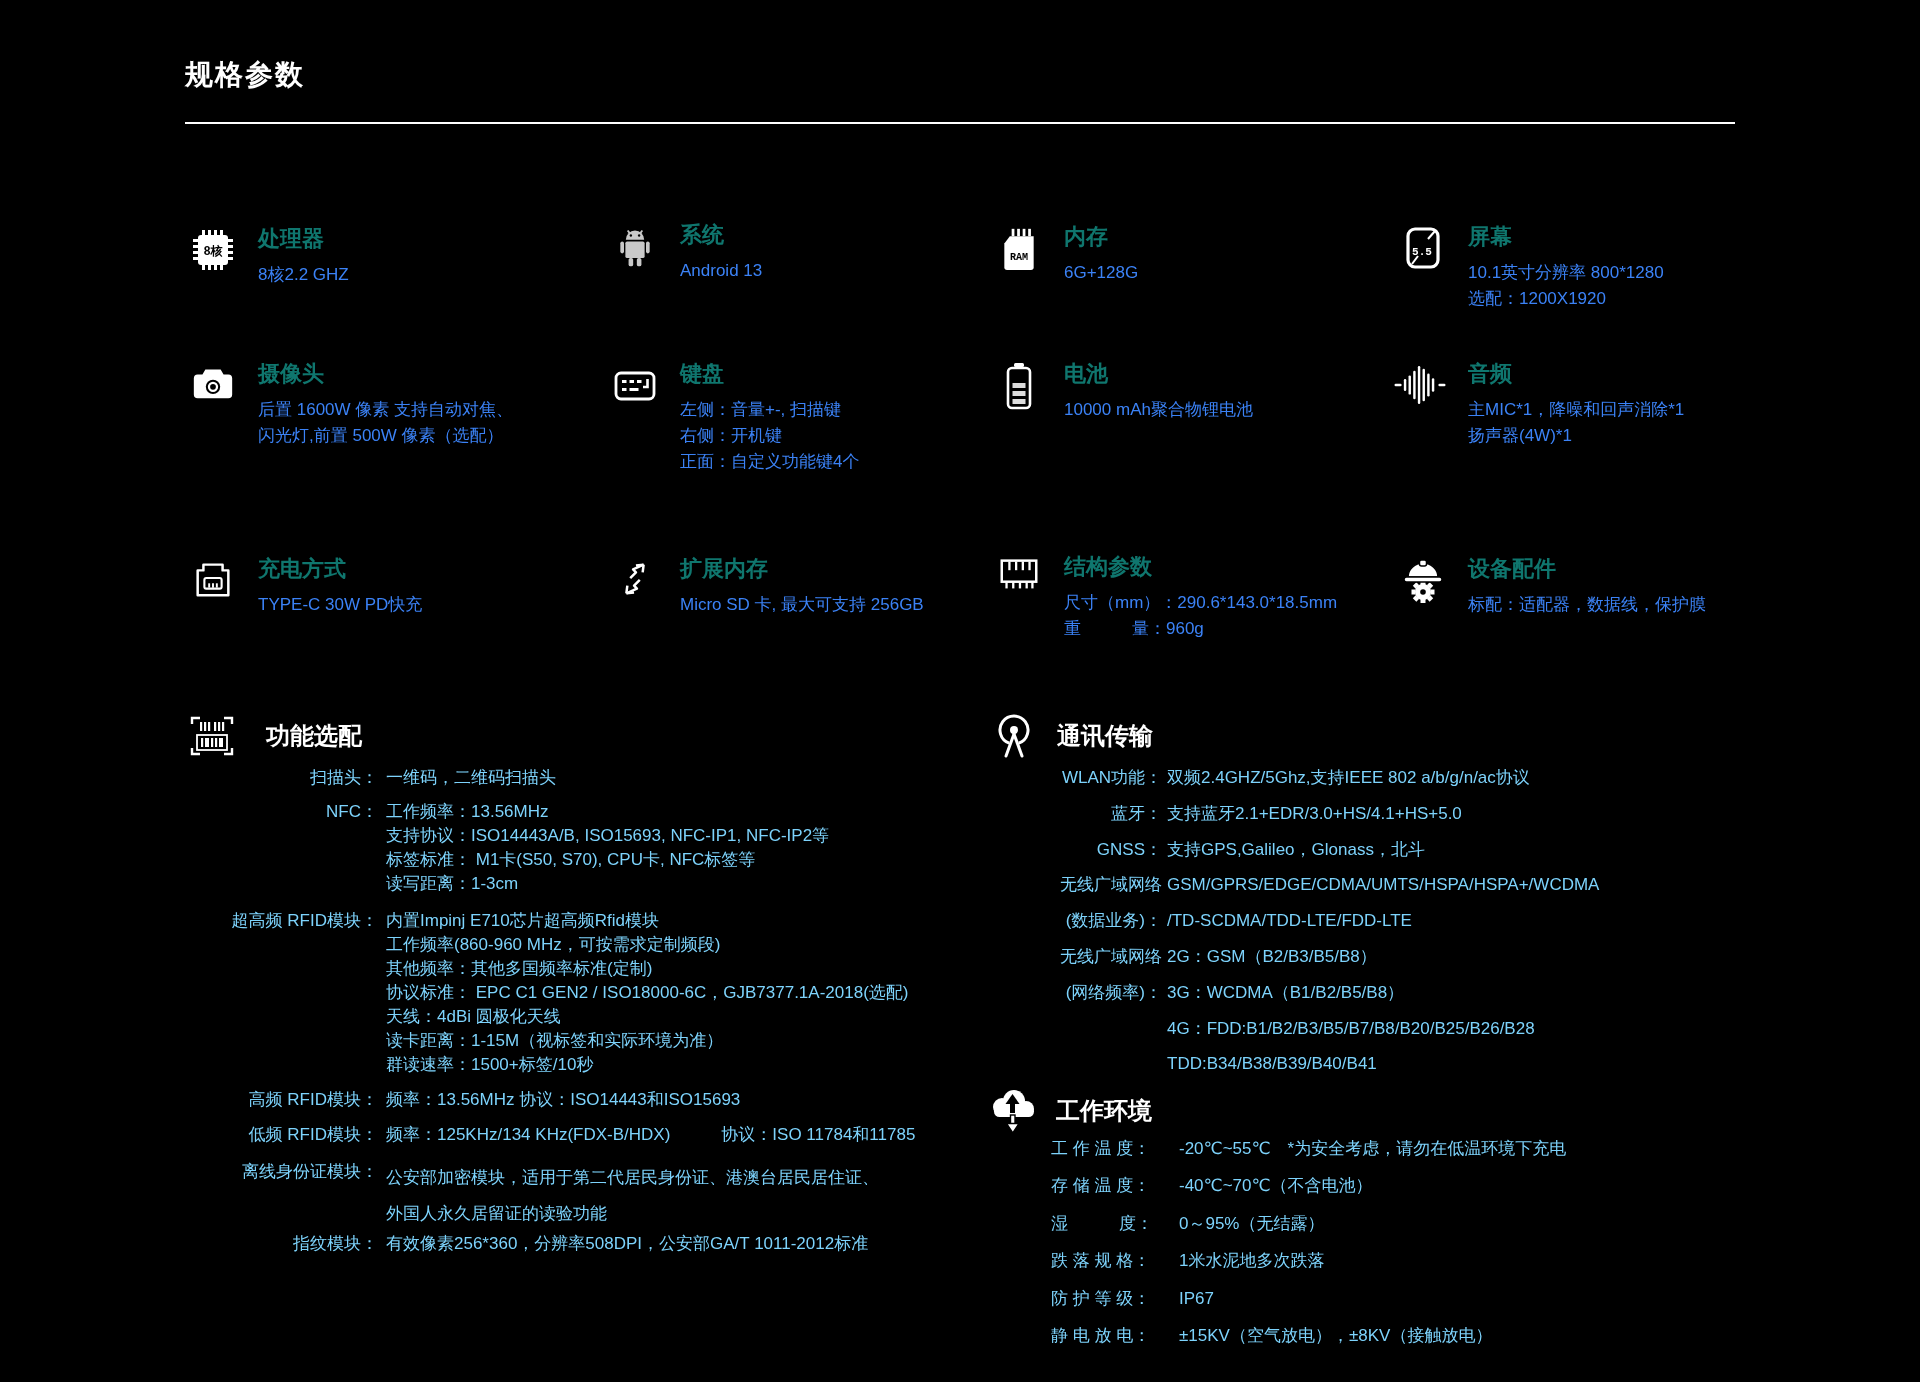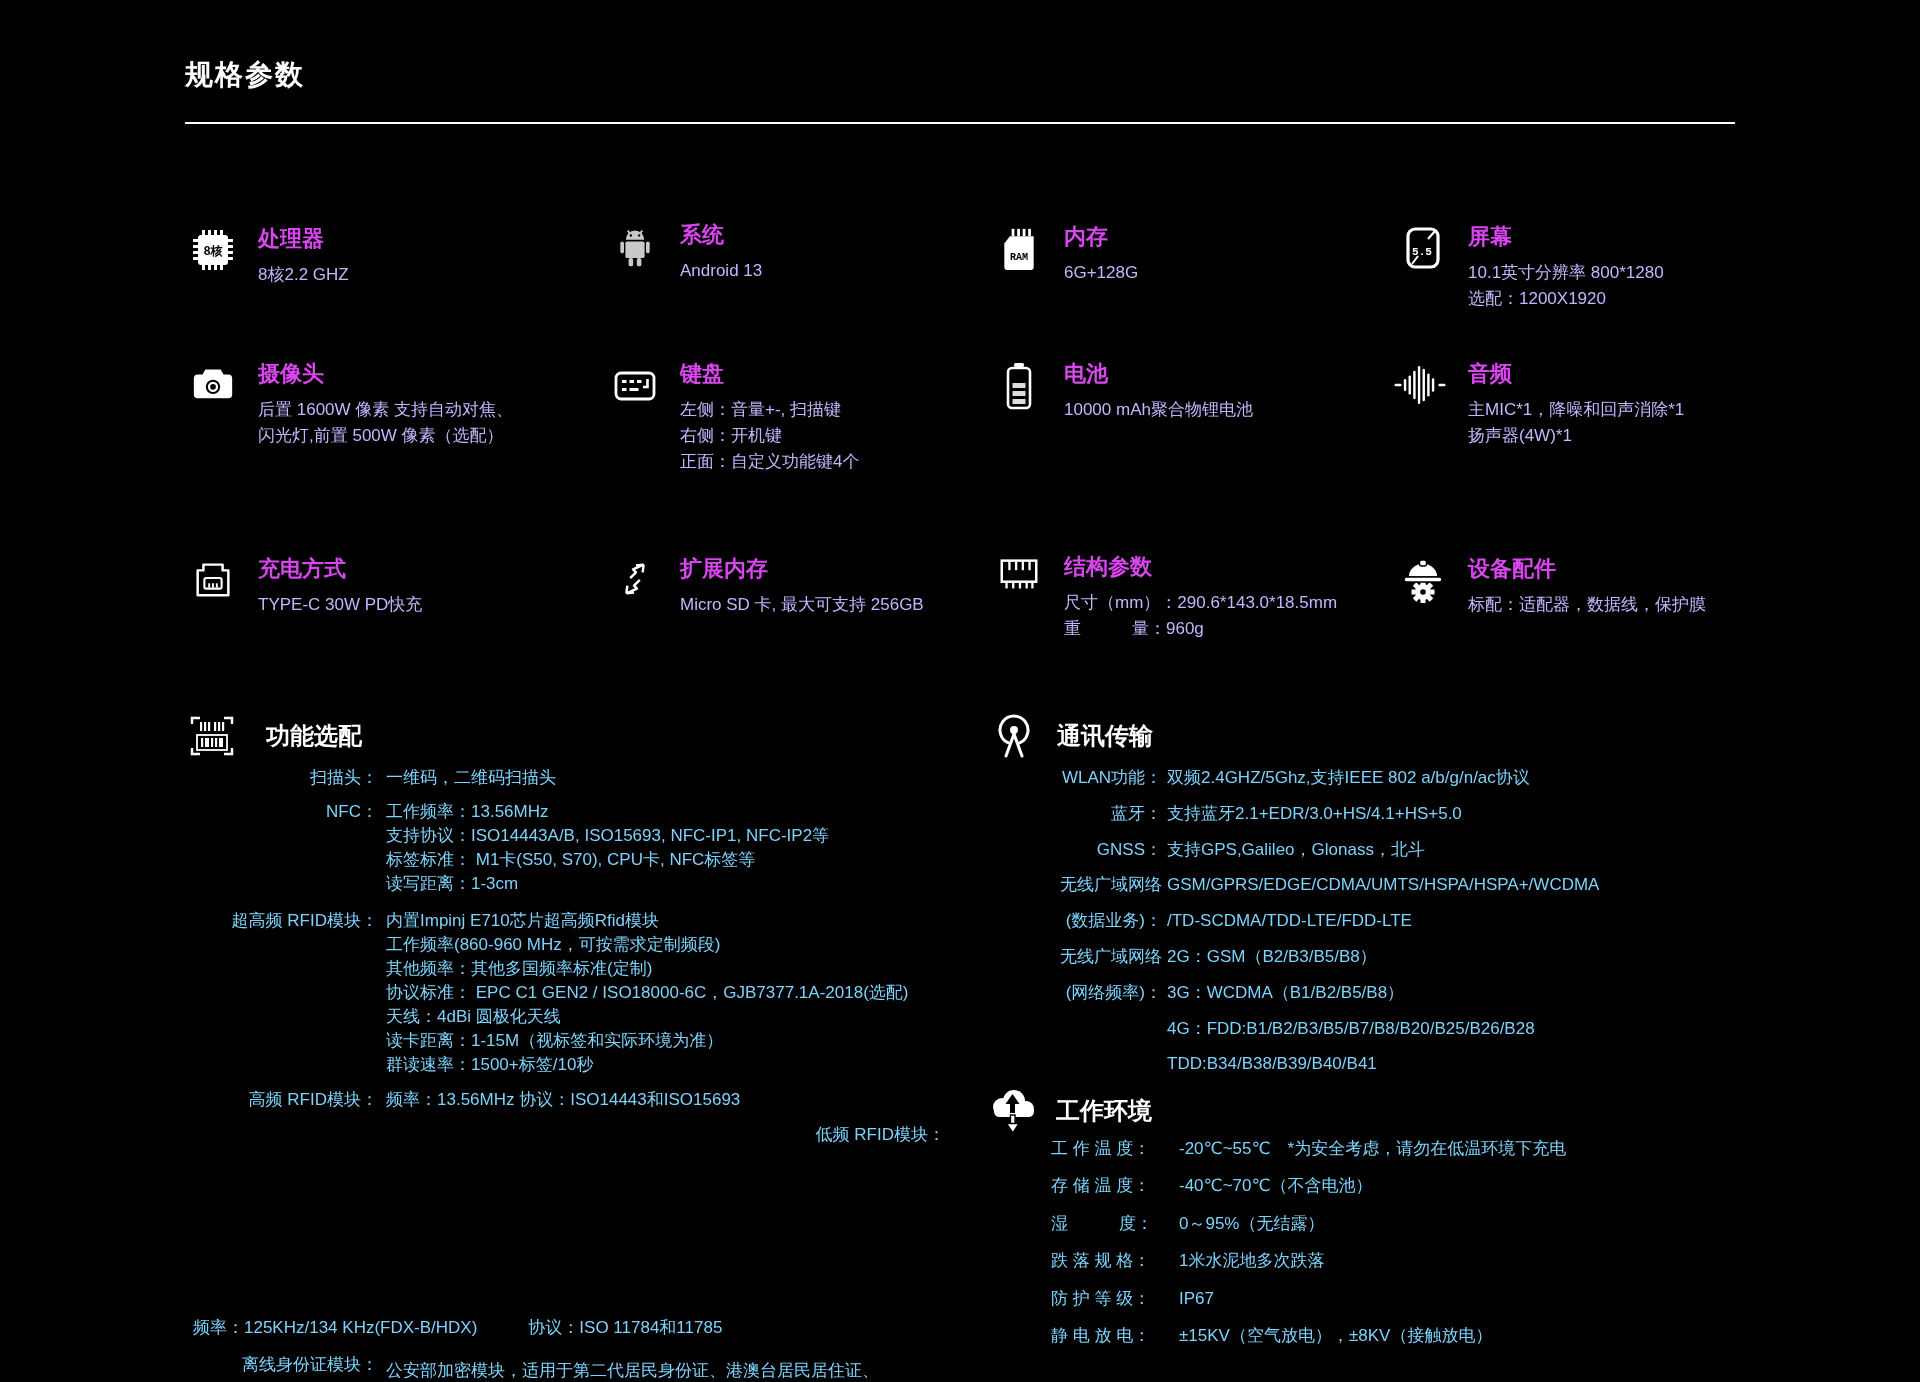--- a/index.html
+++ b/index.html
@@ -6,39 +6,39 @@
   .page{position:relative;width:1920px;height:1382px;background:#000;overflow:hidden;
         font-family:"Liberation Sans","DejaVu Sans",sans-serif;color:#fff;}
   .page-title{position:absolute;left:185px;top:56px;font-size:28px;font-weight:bold;letter-spacing:2px;}
   .title-rule{position:absolute;left:185px;top:122px;width:1550px;height:0;border-top:2px solid #fff;}
 
   
   .card{position:absolute;display:flex;align-items:flex-start;}
   .cicon{flex:0 0 50px;display:flex;justify-content:center;font-family:Liberation Mono, monospace;}
   .cicon svg{display:block;}
   .ctext{margin-left:20px;}
-  .ctitle{font-size:22px;font-weight:bold;line-height:26px;color:#d946ef;}
-  .cvalue{margin-top:10px;font-size:17px;line-height:26px;color:#c4b5fd;white-space:pre-line;}
+  .ctitle{font-size:22px;font-weight:bold;line-height:26px;color:#0f766e;}
+  .cvalue{margin-top:10px;font-size:17px;line-height:26px;color:#3b82f6;white-space:pre-line;}
 
   
   .sec-head{position:absolute;display:flex;align-items:center;}
   .sec-head .sicon{display:flex;justify-content:center;}
   .stitle{font-size:24px;font-weight:bold;color:#fff;}
 
   
   .sec-rows{position:absolute;}
   .srow{display:flex;font-size:17px;color:#7dd3fc;}
   .srow-label{white-space:pre;}
   .srow-value{white-space:pre-line;}
 
   .fn-rows .srow{line-height:24px;margin-bottom:10px;}
   .fn-rows .srow:nth-child(2){margin-bottom:13px;}
   .fn-rows .srow:nth-child(3){margin-bottom:11px;}
   .fn-rows .srow:nth-child(4){margin-bottom:11px;}
-  .fn-rows .srow:nth-child(5){margin-bottom:13px;flex-direction:column;}
+  .fn-rows .srow:nth-child(5){margin-bottom:13px;}
   .fn-rows .srow:nth-child(6){margin-bottom:0;}
   .fn-rows .srow:nth-child(6) .srow-value{line-height:36px;}
   .fn-rows .srow-label{flex:0 0 193px;text-align:right;}
   .fn-rows .srow-value{margin-left:8px;}
 
   .comm-rows .srow{line-height:35.8px;margin:0;}
   .comm-rows .srow-label{flex:0 0 122px;text-align:right;}
   .comm-rows .srow-value{margin-left:5px;text-align:right;}
 
   .env-rows .srow{line-height:37.4px;margin:0;}

